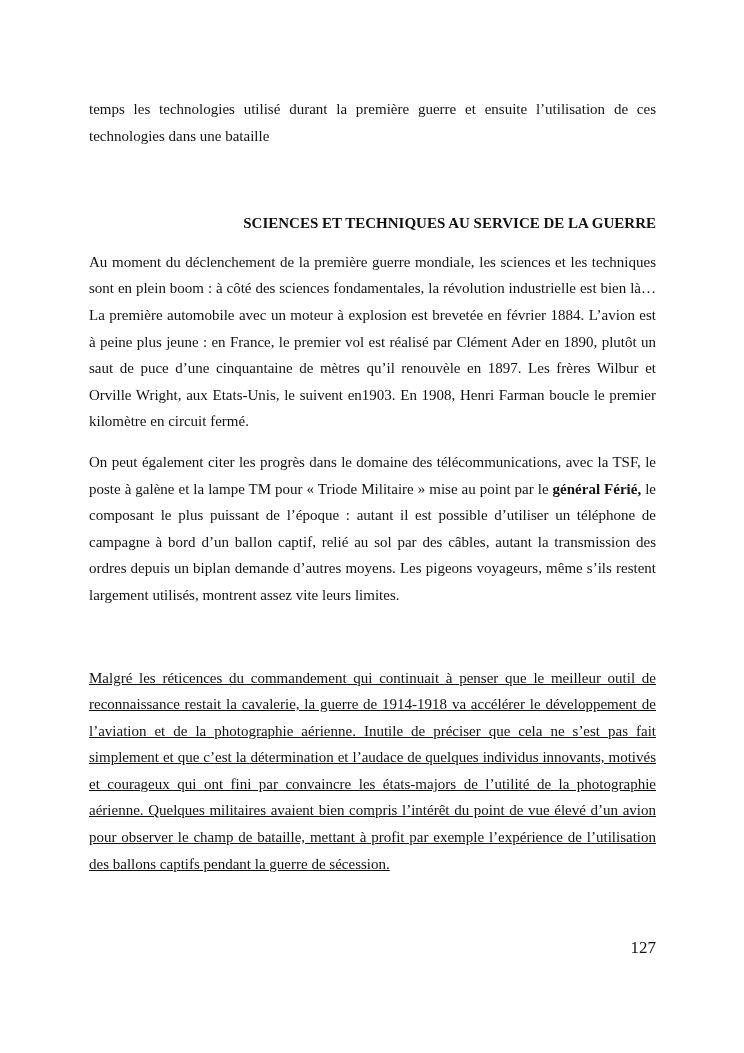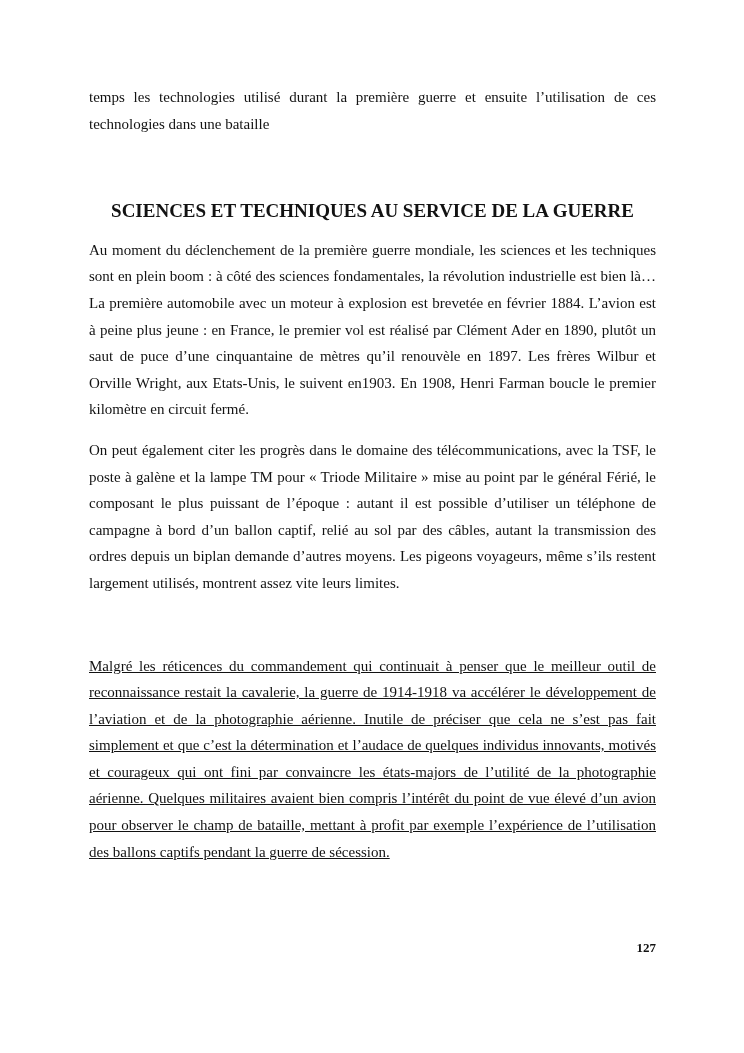--- a/index.html
+++ b/index.html
@@ -12,59 +12,58 @@
     width: 744px;
     height: 1053px;
     background: #ffffff;
     font-family: "Liberation Serif", "DejaVu Serif", serif;
     color: #121212;
     overflow: hidden;
   }
   .content {
     position: absolute;
     left: 89px;
-    top: 0;
+    top: 12px;
     width: 567px;
     font-size: 15px;
     line-height: 26.6px;
     text-align: justify;
   }
   .content p {
     margin: 0;
   }
   .p-intro {
     margin-top: 84px !important;
   }
   .section-heading {
     margin-top: 61px !important;
     font-weight: bold;
-    text-align: center;
-    font-size: 19px;
+    text-align: right;
+    font-size: 15px;
     line-height: 26.6px;
   }
   .p-sciences {
     margin-top: 12px !important;
   }
   .p-telecom {
     margin-top: 14px !important;
   }
   .p-aviation {
     margin-top: 56px !important;
     text-decoration: underline;
   }
   .page-number {
     position: absolute;
     top: 938px;
     right: 88px;
-    font-size: 13px;
+    font-size: 17px;
     line-height: 20px;
-    font-weight: bold;
   }
   .run-bold {
-    font-weight: normal;
+    font-weight: bold;
   }
 </style>
 </head>
 <body>
 
 <div class="page">
   <div class="content">
     <p class="p-intro">temps les technologies utilisé durant la première guerre et ensuite l’utilisation de ces technologies dans une bataille</p>
 
     <p class="section-heading">SCIENCES ET TECHNIQUES AU SERVICE DE LA GUERRE</p>

